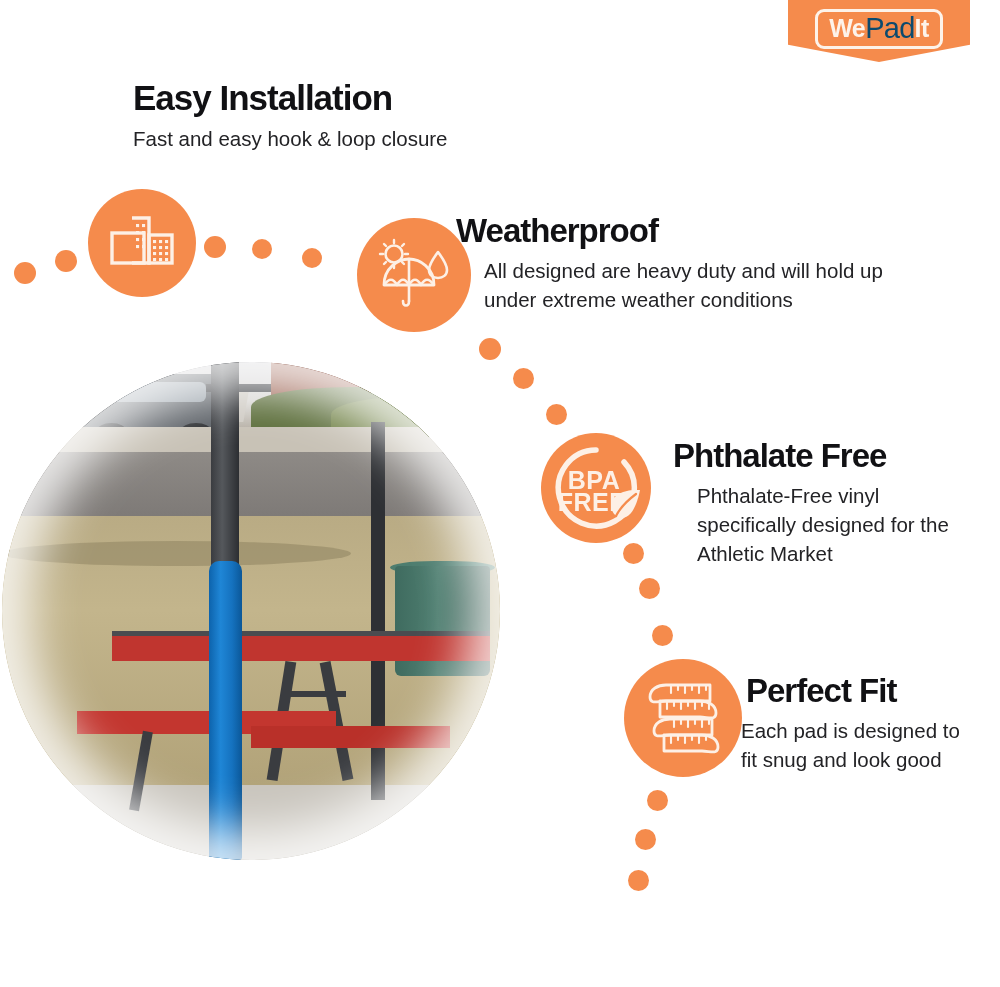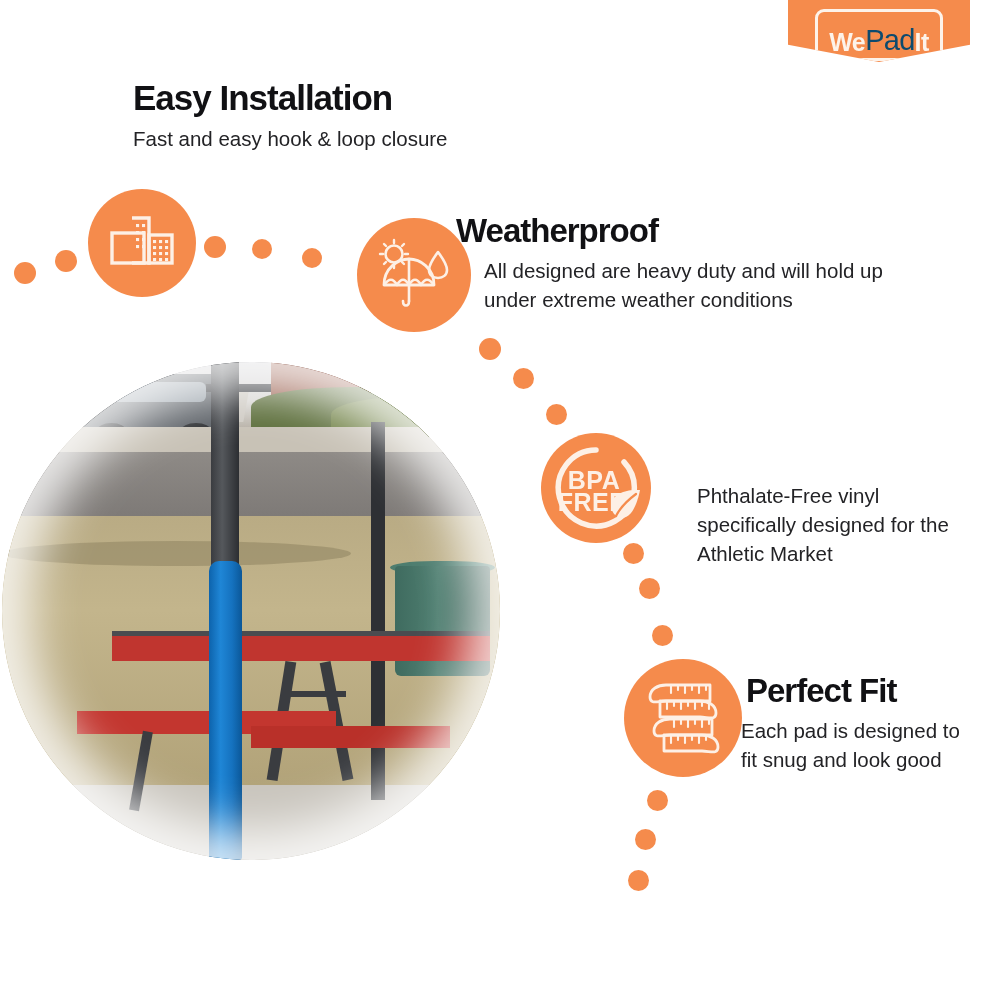--- a/index.html
+++ b/index.html
@@ -14,22 +14,22 @@
   
   .logo-badge {
     position: absolute; left: 788px; top: 0px; width: 182px; height: 62px;
     background: #F58B4C;
     clip-path: polygon(0 0, 100% 0, 100% 72%, 50% 100%, 0 72%);
     display: flex; align-items: flex-start; justify-content: center;
     padding-top: 9px;
   }
   .logo-inner {
     border: 3px solid #FDF3EA; border-radius: 9px;
-    padding: 14px 11px 3px 11px;
-    display: flex; align-items: flex-end; line-height: 1;
+    padding: 2px 11px 3px 11px;
+    display: flex; align-items: center; line-height: 1;
   }
   .logo-we, .logo-it {
     font-size: 25px; font-weight: 700; color: #FDF3EA;
     letter-spacing: -0.5px;
   }
   .logo-pad {
     font-size: 29px; font-weight: 400; color: #0c4a6e;
     letter-spacing: -0.8px;
   }
 
@@ -244,20 +244,21 @@
         <line x1="11" y1="24" x2="9" y2="26"></line>
       </g>
       <path d="M9 47 C9 30 23 21 34 21 C45 21 59 30 59 47 Z" stroke="#FDF0E6" stroke-width="2.8" fill="none" stroke-linejoin="round"></path>
       <path d="M9 47 C14 40 18 40 22 47 C26 40 30 40 34 47 C38 40 42 40 46 47 C50 40 54 40 59 47" stroke="#FDF0E6" stroke-width="2.6" fill="none" stroke-linejoin="round"></path>
       <line x1="34" y1="21" x2="34" y2="63" stroke="#FDF0E6" stroke-width="2.6" stroke-linecap="round"></line>
       <path d="M34 63 C34 69 28 69 28 63" stroke="#FDF0E6" stroke-width="2.6" fill="none" stroke-linecap="round"></path>
       <path d="M63 14 C63 14 72 26 72 32 C72 37 68 40 63 40 C58 40 54 37 54 32 C54 26 63 14 63 14 Z" stroke="#FDF0E6" stroke-width="2.6" fill="none" stroke-linejoin="round"></path>
     </svg>
   </div>
 
+  <div class="feat-title" id="t-phthal">Phthalate Free</div>
   <div class="feat-desc" id="d-phthal">Phthalate-Free vinyl specifically designed for the Athletic Market</div>
 
   <div class="icon-circle" id="ic-bpa">
     <svg width="96" height="96" viewBox="0 0 96 96" fill="none" aria-hidden="true">
       <path d="M48 10 a38 38 0 1 0 28 12" stroke="#FDF0E6" stroke-width="5.5" fill="none" stroke-linecap="round"></path>
       <text x="46" y="49" text-anchor="middle" font-family="Liberation Sans, sans-serif" font-size="25" font-weight="700" fill="#FDF0E6" letter-spacing="0.5">BPA</text>
       <text x="44" y="71" text-anchor="middle" font-family="Liberation Sans, sans-serif" font-size="25" font-weight="700" fill="#FDF0E6" letter-spacing="0.5">FREE</text>
       <path d="M92 50 C92 50 68 48 64 62 C61 73 70 80 78 77 C88 73 92 50 92 50 Z" fill="#FDF0E6"></path>
       <path d="M88 54 C80 60 72 68 68 76" stroke="#F58B4C" stroke-width="2.2" fill="none" stroke-linecap="round"></path>
     </svg>

